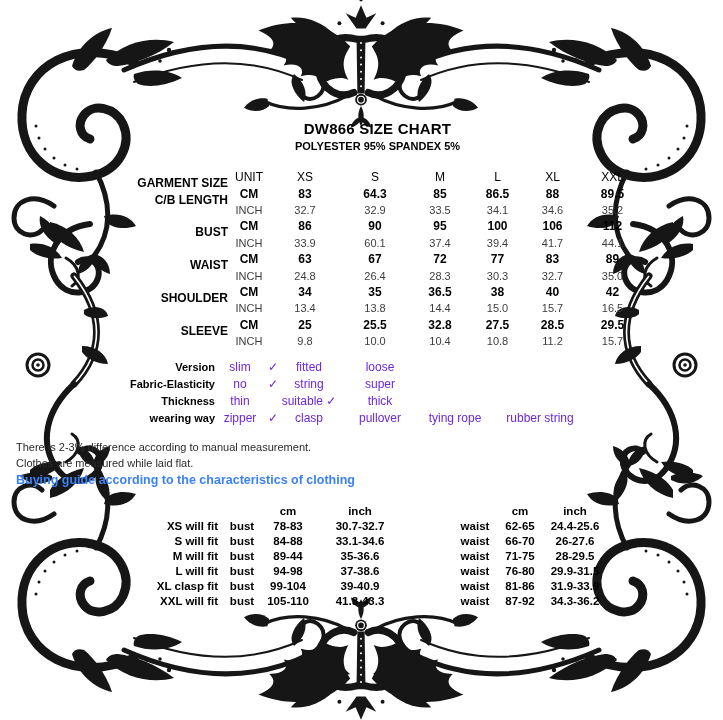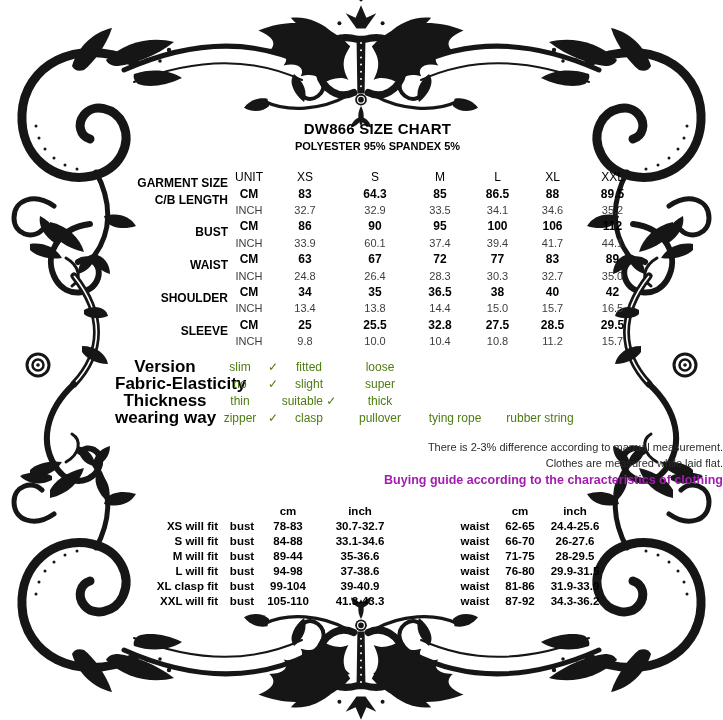--- a/index.html
+++ b/index.html
@@ -25,26 +25,26 @@
       grid-template-columns:118px 42px 70px 70px 60px 55px 55px 65px;
       grid-auto-rows:16.4px;align-items:center;}
   .st .h{font-weight:normal;font-size:12px;text-align:center;}
   .st .lbl{font-weight:bold;font-size:12px;text-align:right;margin-top:12px;}
   .st .c{font-weight:bold;font-size:12px;text-align:center;}
   .st .ci{font-weight:normal;font-size:11px;text-align:center;color:#3d3d3d;}
 
   .attrs{position:absolute;left:115px;top:358px;display:grid;
       grid-template-columns:100px 50px 16px 56px 86px 64px 106px;
       grid-auto-rows:17.2px;align-items:center;font-size:12px;}
-  .attrs .al{font-weight:bold;text-align:center;font-size:17px;white-space:nowrap;}
-  .attrs .ac{text-align:center;white-space:nowrap;color:#4d7c0f;}
-
-  .notes{position:absolute;left:16px;top:440px;width:707px;text-align:right;}
+  .attrs .al{font-weight:bold;text-align:right;font-size:11px;white-space:nowrap;}
+  .attrs .ac{text-align:center;white-space:nowrap;color:#6d28d9;}
+
+  .notes{position:absolute;left:16px;top:440px;width:707px;text-align:left;}
   .notes .nl{font-size:11px;line-height:15.6px;color:#2b2b2b;}
-  .notes .nh{font-size:12.5px;font-weight:bold;line-height:17px;margin-top:1px;color:#a21caf;}
+  .notes .nh{font-size:12.5px;font-weight:bold;line-height:17px;margin-top:1px;color:#3b82f6;}
 
   .guide{position:absolute;left:130px;top:503px;display:grid;
       grid-template-columns:88px 48px 44px 100px 40px 50px 40px 70px;
       grid-auto-rows:15.15px;align-items:center;font-size:11.5px;font-weight:bold;}
   .guide .gl{text-align:right;white-space:nowrap;}
   .guide .gc{text-align:center;white-space:nowrap;}
 </style>
 </head>
 <body>
 
@@ -237,21 +237,21 @@
         <div class="al">Version</div>
         <div class="ac">slim</div>
         <div class="ac">✓</div>
         <div class="ac">fitted</div>
         <div class="ac">loose</div>
         <div class="ac"></div>
         <div class="ac"></div>
         <div class="al">Fabric-Elasticity</div>
         <div class="ac">no</div>
         <div class="ac">✓</div>
-        <div class="ac">slight</div>
+        <div class="ac">string</div>
         <div class="ac">super</div>
         <div class="ac"></div>
         <div class="ac"></div>
         <div class="al">Thickness</div>
         <div class="ac">thin</div>
         <div class="ac"></div>
         <div class="ac">suitable ✓</div>
         <div class="ac">thick</div>
         <div class="ac"></div>
         <div class="ac"></div>

